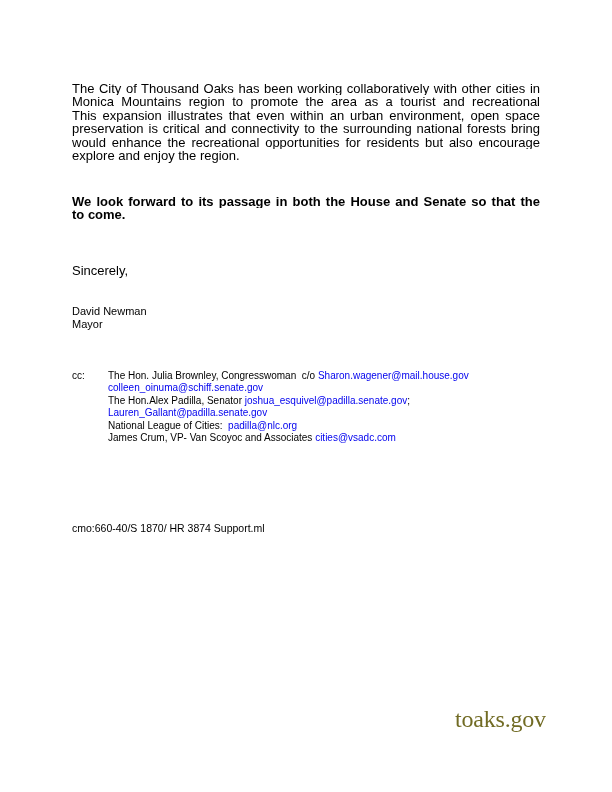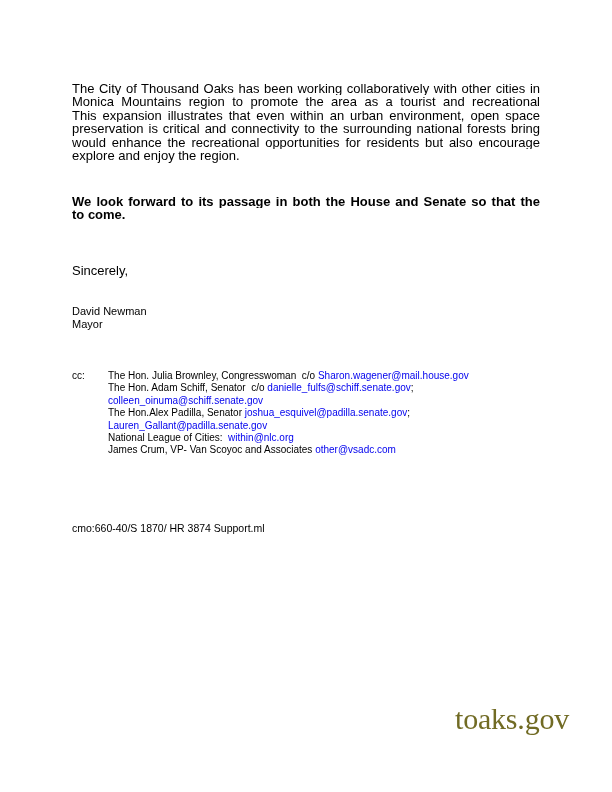--- a/index.html
+++ b/index.html
@@ -71,21 +71,21 @@
     top: 482px;
     font-size: 10.5px;
     line-height: 13px;
     margin-top: 40px;
   }
   #site-wordmark {
     position: absolute;
     left: 455px;
     top: 706px;
     font-family: "Liberation Serif", serif;
-    font-size: 30px;
+    font-size: 24px;
     line-height: 26px;
     color: #716b24;
     letter-spacing: -0.2px;
   }
 </style>
 </head>
 <body>
 
 <div class="page">
 
@@ -107,26 +107,25 @@
 
   <div id="signature-block">
     <div>David Newman</div>
     <div>Mayor</div>
   </div>
 
   <div id="cc-section">
     <span class="cc-label">cc:</span>
     <div class="cc-entries">
       <div class="cc-line"><span>The Hon. Julia Brownley, Congresswoman  c/o </span><a class="email-link">Sharon.wagener@mail.house.gov</a></div>
-      <div class="cc-line"><span>The Hon. Adam Schiff, Senator  c/o </span><a class="email-link">danielle_fulfs@schiff.senate.gov</a><span>;</span></div>
       <div class="cc-line"><a class="email-link">colleen_oinuma@schiff.senate.gov</a></div>
       <div class="cc-line"><span>The Hon.Alex Padilla, Senator </span><a class="email-link">joshua_esquivel@padilla.senate.gov</a><span>;</span></div>
       <div class="cc-line"><a class="email-link">Lauren_Gallant@padilla.senate.gov</a></div>
-      <div class="cc-line"><span>National League of Cities:  </span><a class="email-link">within@nlc.org</a></div>
-      <div class="cc-line"><span>James Crum, VP- Van Scoyoc and Associates </span><a class="email-link">other@vsadc.com</a></div>
+      <div class="cc-line"><span>National League of Cities:  </span><a class="email-link">padilla@nlc.org</a></div>
+      <div class="cc-line"><span>James Crum, VP- Van Scoyoc and Associates </span><a class="email-link">cities@vsadc.com</a></div>
     </div>
   </div>
 
   <div id="file-reference">cmo:660-40/S 1870/ HR 3874 Support.ml</div>
 
   <div id="site-wordmark">toaks.gov</div>
 
 </div>
 
 </body></html>

